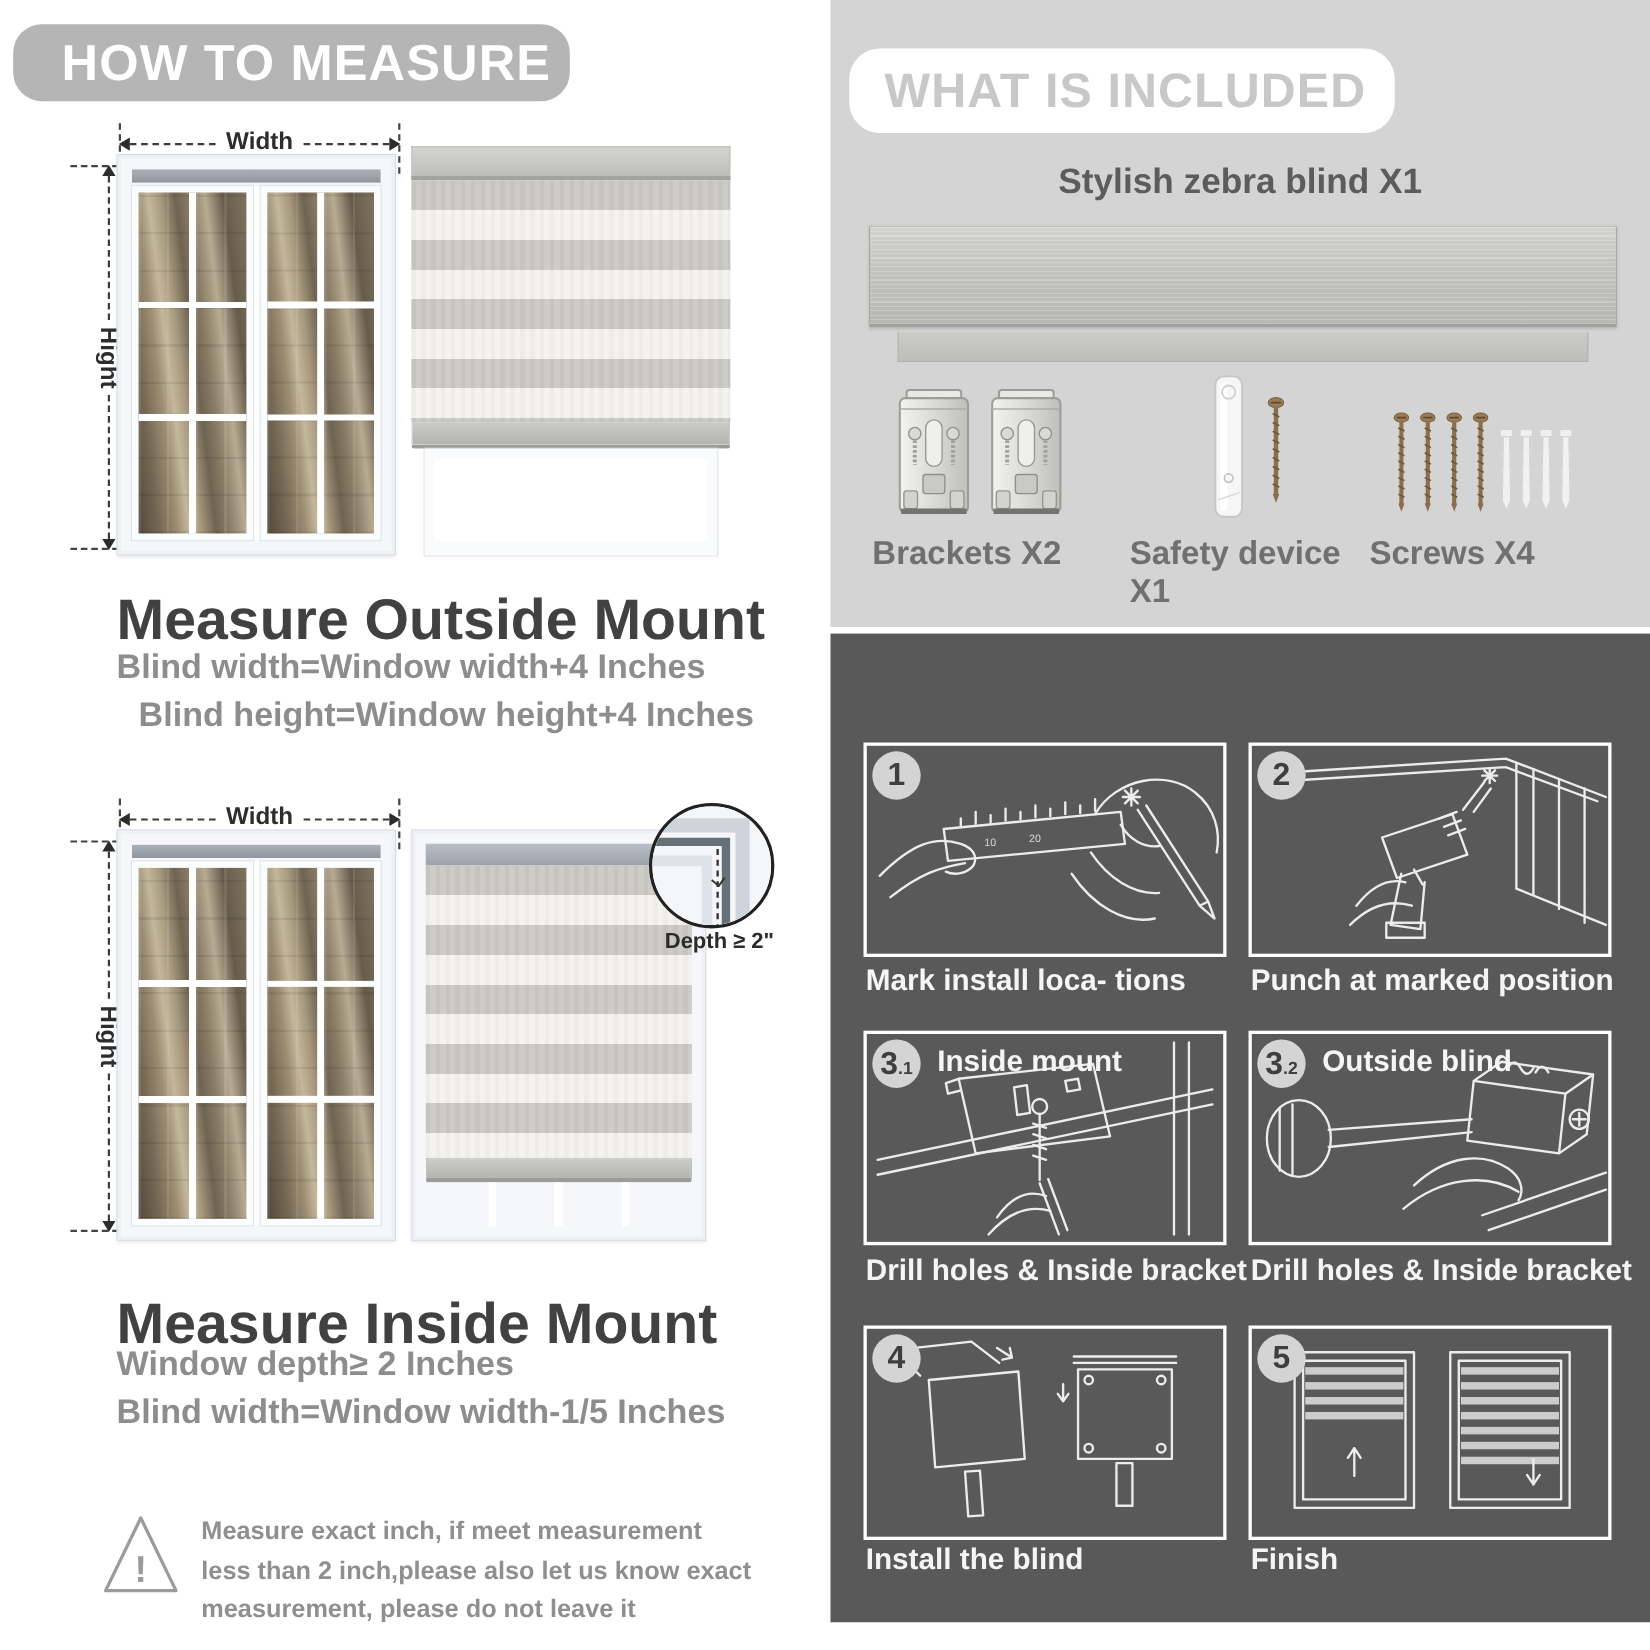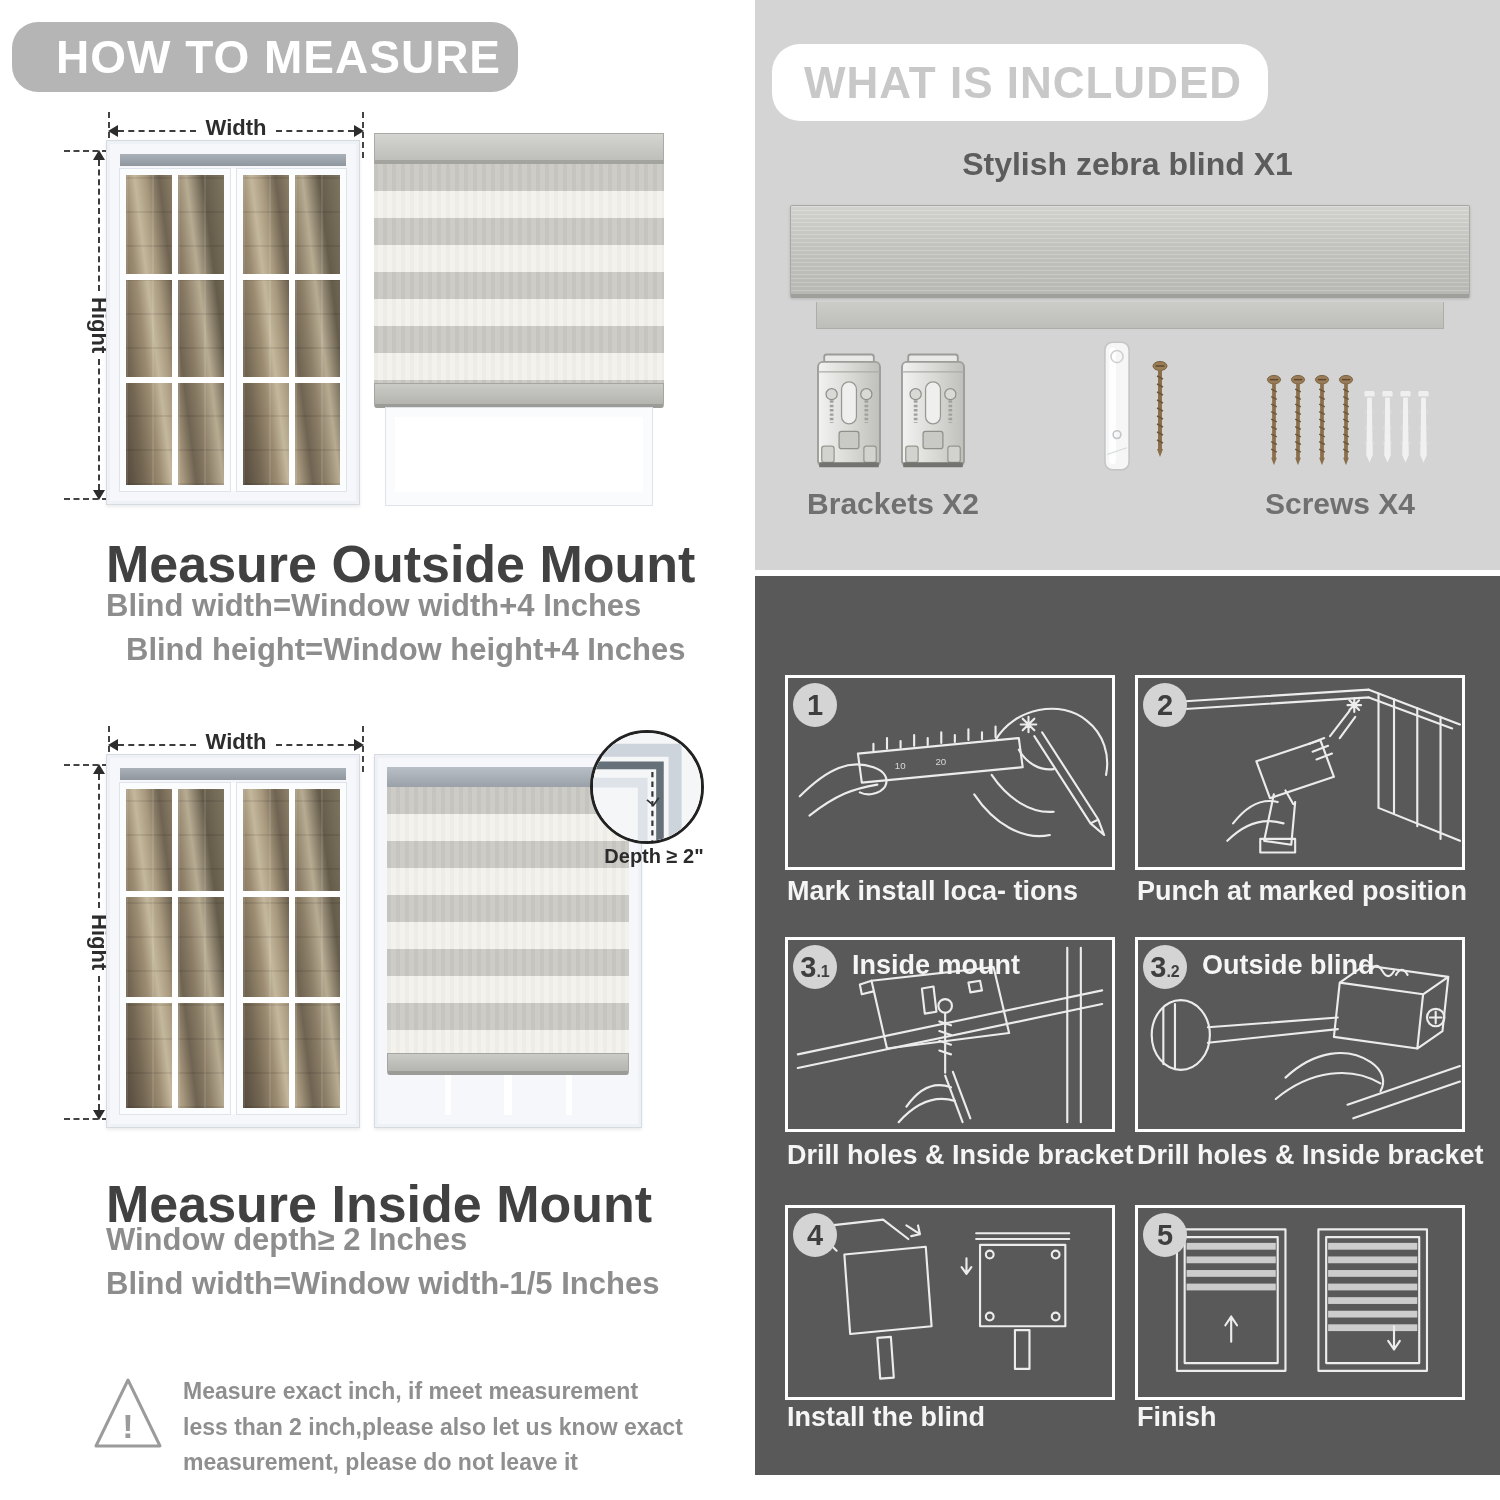--- a/index.html
+++ b/index.html
@@ -77,21 +77,21 @@
 
   
   .depth-circle{width:114px;height:114px;border-radius:50%;border:3px solid #222;overflow:hidden;background:#fff;box-sizing:border-box;}
 
   
   .headrail-top{left:790px;top:205px;width:680px;height:93px;border:1px solid #a8a8a5;border-bottom:4px solid #9f9f9c;border-radius:2px;
     background-image:repeating-linear-gradient(180deg,rgba(255,255,255,.22) 0 1px,transparent 1px 4px),linear-gradient(180deg,#d2d2cf,#c2c2bf 45%,#b7b7b4);
     box-sizing:border-box;box-shadow:0 1px 3px rgba(0,0,0,.15);}
   .headrail-bot{left:816px;top:302px;width:628px;height:27px;border:1px solid #adadaa;border-top:none;
     background:linear-gradient(#ccccc9,#bdbdba);box-sizing:border-box;}
-  .inc-label{font-weight:bold;font-size:30px;color:#707070;text-align:center;}
+  .inc-label{font-weight:bold;font-size:30px;color:#707070;text-align:left;}
   .product-lbl{left:755px;top:146px;width:745px;text-align:center;font-weight:bold;font-size:32px;color:#5c5c5c;}
 
   
   .step-panel{width:330px;height:195px;border:3px solid #ffffff;box-sizing:border-box;background:#595959;}
   .step-art{position:absolute;inset:0;width:100%;height:100%;}
   .badge{position:absolute;left:5px;top:5px;width:44px;height:44px;border-radius:50%;background:#d4d4d4;
     color:#3f3f3f;display:flex;align-items:center;justify-content:center;font-weight:bold;}
   .badge .b-main{font-size:29px;}
   .badge .b-sub{font-size:16px;margin-top:10px;}
   .step-title{position:absolute;left:64px;top:10px;color:#f5f5f5;font-weight:bold;font-size:27px;}
@@ -332,20 +332,21 @@
       <path d="M5 22 l-2 6 M11 22 l2 6 M5 38 l-2 6 M11 38 l2 6 M5 54 l-2 6 M11 54 l2 6" stroke="#dcdcdc" fill="none"></path>
       </svg>
     <svg width="15" height="80" viewBox="0 0 16 84">
       <rect x="2" y="2" width="12" height="7" rx="2" fill="#f3f3f3" fill-opacity=".85" stroke="#d2d2d2"></rect>
       <path d="M5 9 h6 l1 62 l-4 9 l-4 -9 z" fill="#f7f7f7" fill-opacity=".8" stroke="#d2d2d2"></path>
       <path d="M5 22 l-2 6 M11 22 l2 6 M5 38 l-2 6 M11 38 l2 6 M5 54 l-2 6 M11 54 l2 6" stroke="#dcdcdc" fill="none"></path>
       </svg>
   </div>
 
   <div class="abs inc-label" style="left:793px;top:487px;width:200px;">Brackets X2</div>
+  <div class="abs inc-label" style="left:1027px;top:487px;width:210px;">Safety device X1</div>
   <div class="abs inc-label" style="left:1245px;top:487px;width:190px;">Screws X4</div>
 
   <div class="abs panel-dark"></div>
 
   <div class="abs step-panel" style="left:785px;top:675px;">
     <svg class="step-art" viewBox="0 0 330 195">
       <g stroke="#ececec" stroke-width="2.2" fill="none" stroke-linecap="round" stroke-linejoin="round">
         <path d="M10 122 C40 92 62 84 86 92 M20 142 C48 120 66 114 90 110 M86 92 C98 96 102 104 98 112 C92 120 80 122 72 118"></path>
         <path d="M70 78 L236 62 L240 92 L74 108 Z"></path>
         <path d="M86 75 v-7 M100 73 v-11 M114 72 v-7 M128 70 v-11 M142 69 v-7 M156 67 v-11 M170 66 v-7 M184 64 v-11 M198 63 v-7 M212 61 v-11"></path>

